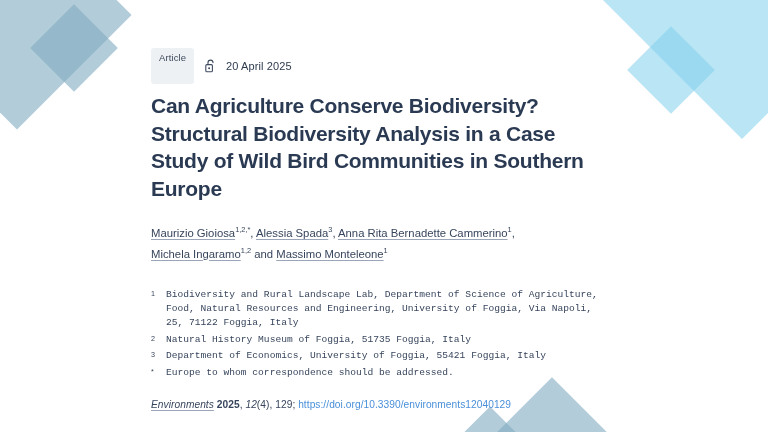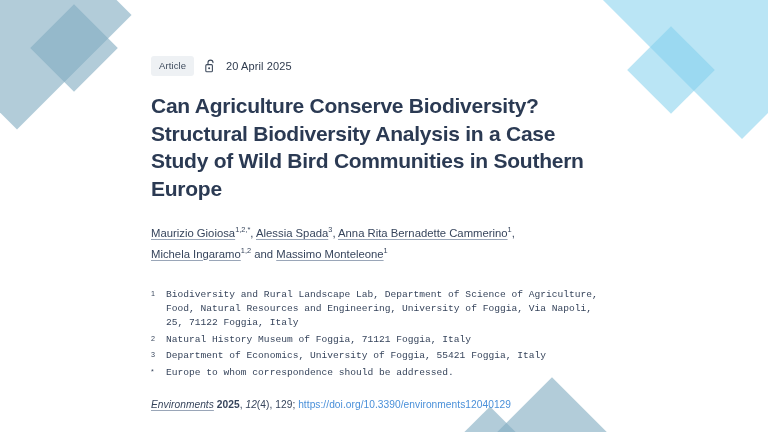--- a/index.html
+++ b/index.html
@@ -96,21 +96,21 @@
     gap: 9px;
     height: 20px;
     margin-bottom: 16px;
   }
   .badge-article {
     display: inline-block;
     background: #eef1f4;
     color: #3d4a5c;
     font-size: 9.5px;
     line-height: 1;
-    padding: 5px 8px 5px 8px;
+    padding: 5px 8px 22px 8px;
     border-radius: 3px;
     letter-spacing: 0.1px;
   }
   .oa-icon {
     display: inline-flex;
     align-items: center;
     justify-content: center;
     width: 14px;
     height: 16px;
   }
@@ -239,21 +239,21 @@
 
     <div class="authors"><span class="author-name">Maurizio Gioiosa<sup>1,2,*</sup></span><span class="conj">, </span><span class="author-name">Alessia Spada<sup>3</sup></span><span class="conj">, </span><span class="author-name">Anna Rita Bernadette Cammerino<sup>1</sup></span><span class="conj">, </span><span class="author-name">Michela Ingaramo<sup>1,2</sup></span><span class="conj"> and </span><span class="author-name">Massimo Monteleone<sup>1</sup></span></div>
 
     <div class="affiliations">
         <div class="aff-row">
           <span class="aff-marker">1</span>
           <span class="aff-text">Biodiversity and Rural Landscape Lab, Department of Science of Agriculture, Food, Natural Resources and Engineering, University of Foggia, Via Napoli, 25, 71122 Foggia, Italy</span>
         </div>
         <div class="aff-row">
           <span class="aff-marker">2</span>
-          <span class="aff-text">Natural History Museum of Foggia, 71121 Foggia, Italy</span>
+          <span class="aff-text">Natural History Museum of Foggia, 51735 Foggia, Italy</span>
         </div>
         <div class="aff-row">
           <span class="aff-marker">3</span>
           <span class="aff-text">Department of Economics, University of Foggia, 55421 Foggia, Italy</span>
         </div>
         <div class="aff-row">
           <span class="aff-marker">*</span>
           <span class="aff-text">Europe to whom correspondence should be addressed.</span>
         </div>
       </div>

